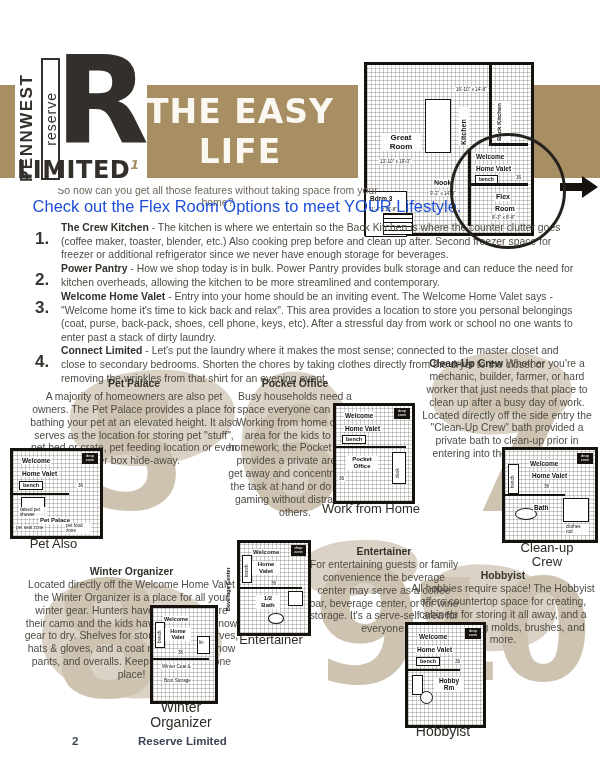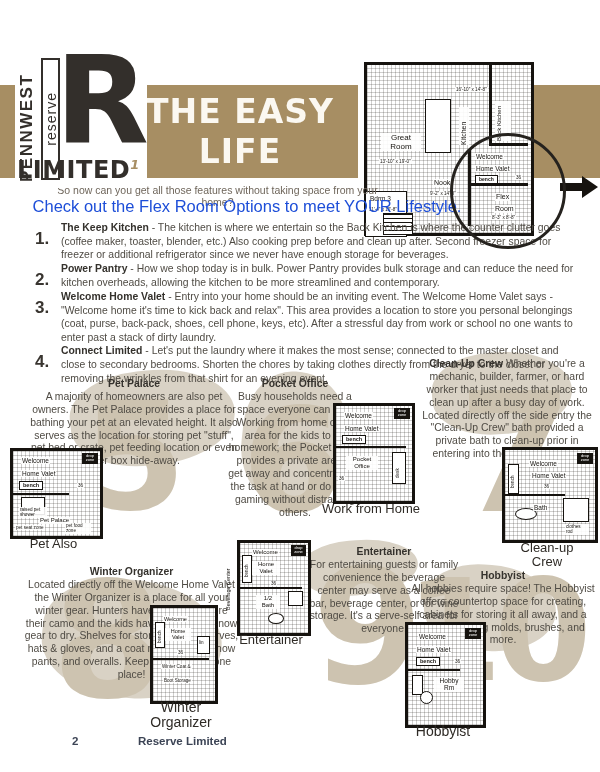--- a/index.html
+++ b/index.html
@@ -36,21 +36,21 @@
   
   .opt{position:absolute;z-index:2;text-align:center;font-size:10.4px;line-height:1.24;color:#4f4b44;}
   .opt .ot{font-weight:800;color:#35322d;display:block;}
   .opt .ot.inline{display:inline;}
 
   
   .plan{position:absolute;z-index:3;background:
         repeating-linear-gradient(0deg,rgba(40,36,30,.22) 0 1px,transparent 1px 4px),
         repeating-linear-gradient(90deg,rgba(40,36,30,.22) 0 1px,transparent 1px 4px),#fff;
         border:3px solid #16130f;}
-  .lbl{position:absolute;font-size:6px;font-weight:400;color:#16130f;background:rgba(255,255,255,.9);
+  .lbl{position:absolute;font-size:6px;font-weight:700;color:#16130f;background:rgba(255,255,255,.9);
        padding:0 1px;white-space:nowrap;line-height:1.15;z-index:4;}
   .dim{font-size:4.6px;font-weight:400;}
   .dz{position:absolute;background:#16130f;color:#fff;font-size:4px;line-height:1.1;text-align:center;
       padding:1px;z-index:4;white-space:normal;}
   .benchBox{position:absolute;border:1px solid #16130f;background:#fff;font-size:5.5px;font-weight:700;
             padding:0 3px;line-height:1.3;z-index:4;color:#16130f;}
   .wall{position:absolute;background:#16130f;z-index:3;}
   .wbox{position:absolute;background:#fff;border:1.5px solid #16130f;z-index:3;}
   .cap{position:absolute;z-index:3;text-align:center;font-size:13px;color:#2f2b26;line-height:1.05;}
   .circleHi{position:absolute;width:110px;height:110px;border:3px solid #25221e;border-radius:50%;z-index:5;}
@@ -108,21 +108,21 @@
   <svg class="abs" style="left:560px;top:176px;z-index:4;" width="40" height="22" viewBox="0 0 40 22">
     <path d="M0 7 h22 v-7 l16 11 -16 11 v-7 H0 z" fill="#16130f"></path>
   </svg>
 
   <div class="question">So how can you get all those features without taking space from your home?</div>
   <div class="heading">Check out the Flex Room Options to meet YOUR Lifestyle.</div>
 
   <div class="list">
     <div class="li">
       <span class="num">1.</span>
-      <p class="ptext" style="margin:0;"><b>The Keep Kitchen</b><span> - The kitchen is where we entertain so the Back Kitchen is where the counter clutter goes (coffee maker, toaster, blender, etc.) Also cooking prep before and clean up after. Second freezer space for freezer or additional refrigerator since we never have enough storage for beverages.</span></p>
+      <p class="ptext" style="margin:0;"><b>The Crew Kitchen</b><span> - The kitchen is where we entertain so the Back Kitchen is where the counter clutter goes (coffee maker, toaster, blender, etc.) Also cooking prep before and clean up after. Second freezer space for freezer or additional refrigerator since we never have enough storage for beverages.</span></p>
     </div>
     <div class="li">
       <span class="num">2.</span>
       <p class="ptext" style="margin:0;"><b>Power Pantry</b><span> - How we shop today is in bulk. Power Pantry provides bulk storage and can reduce the need for kitchen overheads, allowing the kitchen to be more streamlined and contemporary.</span></p>
     </div>
     <div class="li">
       <span class="num">3.</span>
       <p class="ptext" style="margin:0;"><b>Welcome Home Valet</b><span> - Entry into your home should be an inviting event. The Welcome Home Valet says - "Welcome home it's time to kick back and relax". This area provides a location to store you personal belongings (coat, purse, back-pack, shoes, cell phone, keys, etc). After a stressful day from work or school no one wants to enter past a stack of dirty laundry.</span></p>
     </div>
     <div class="li">

